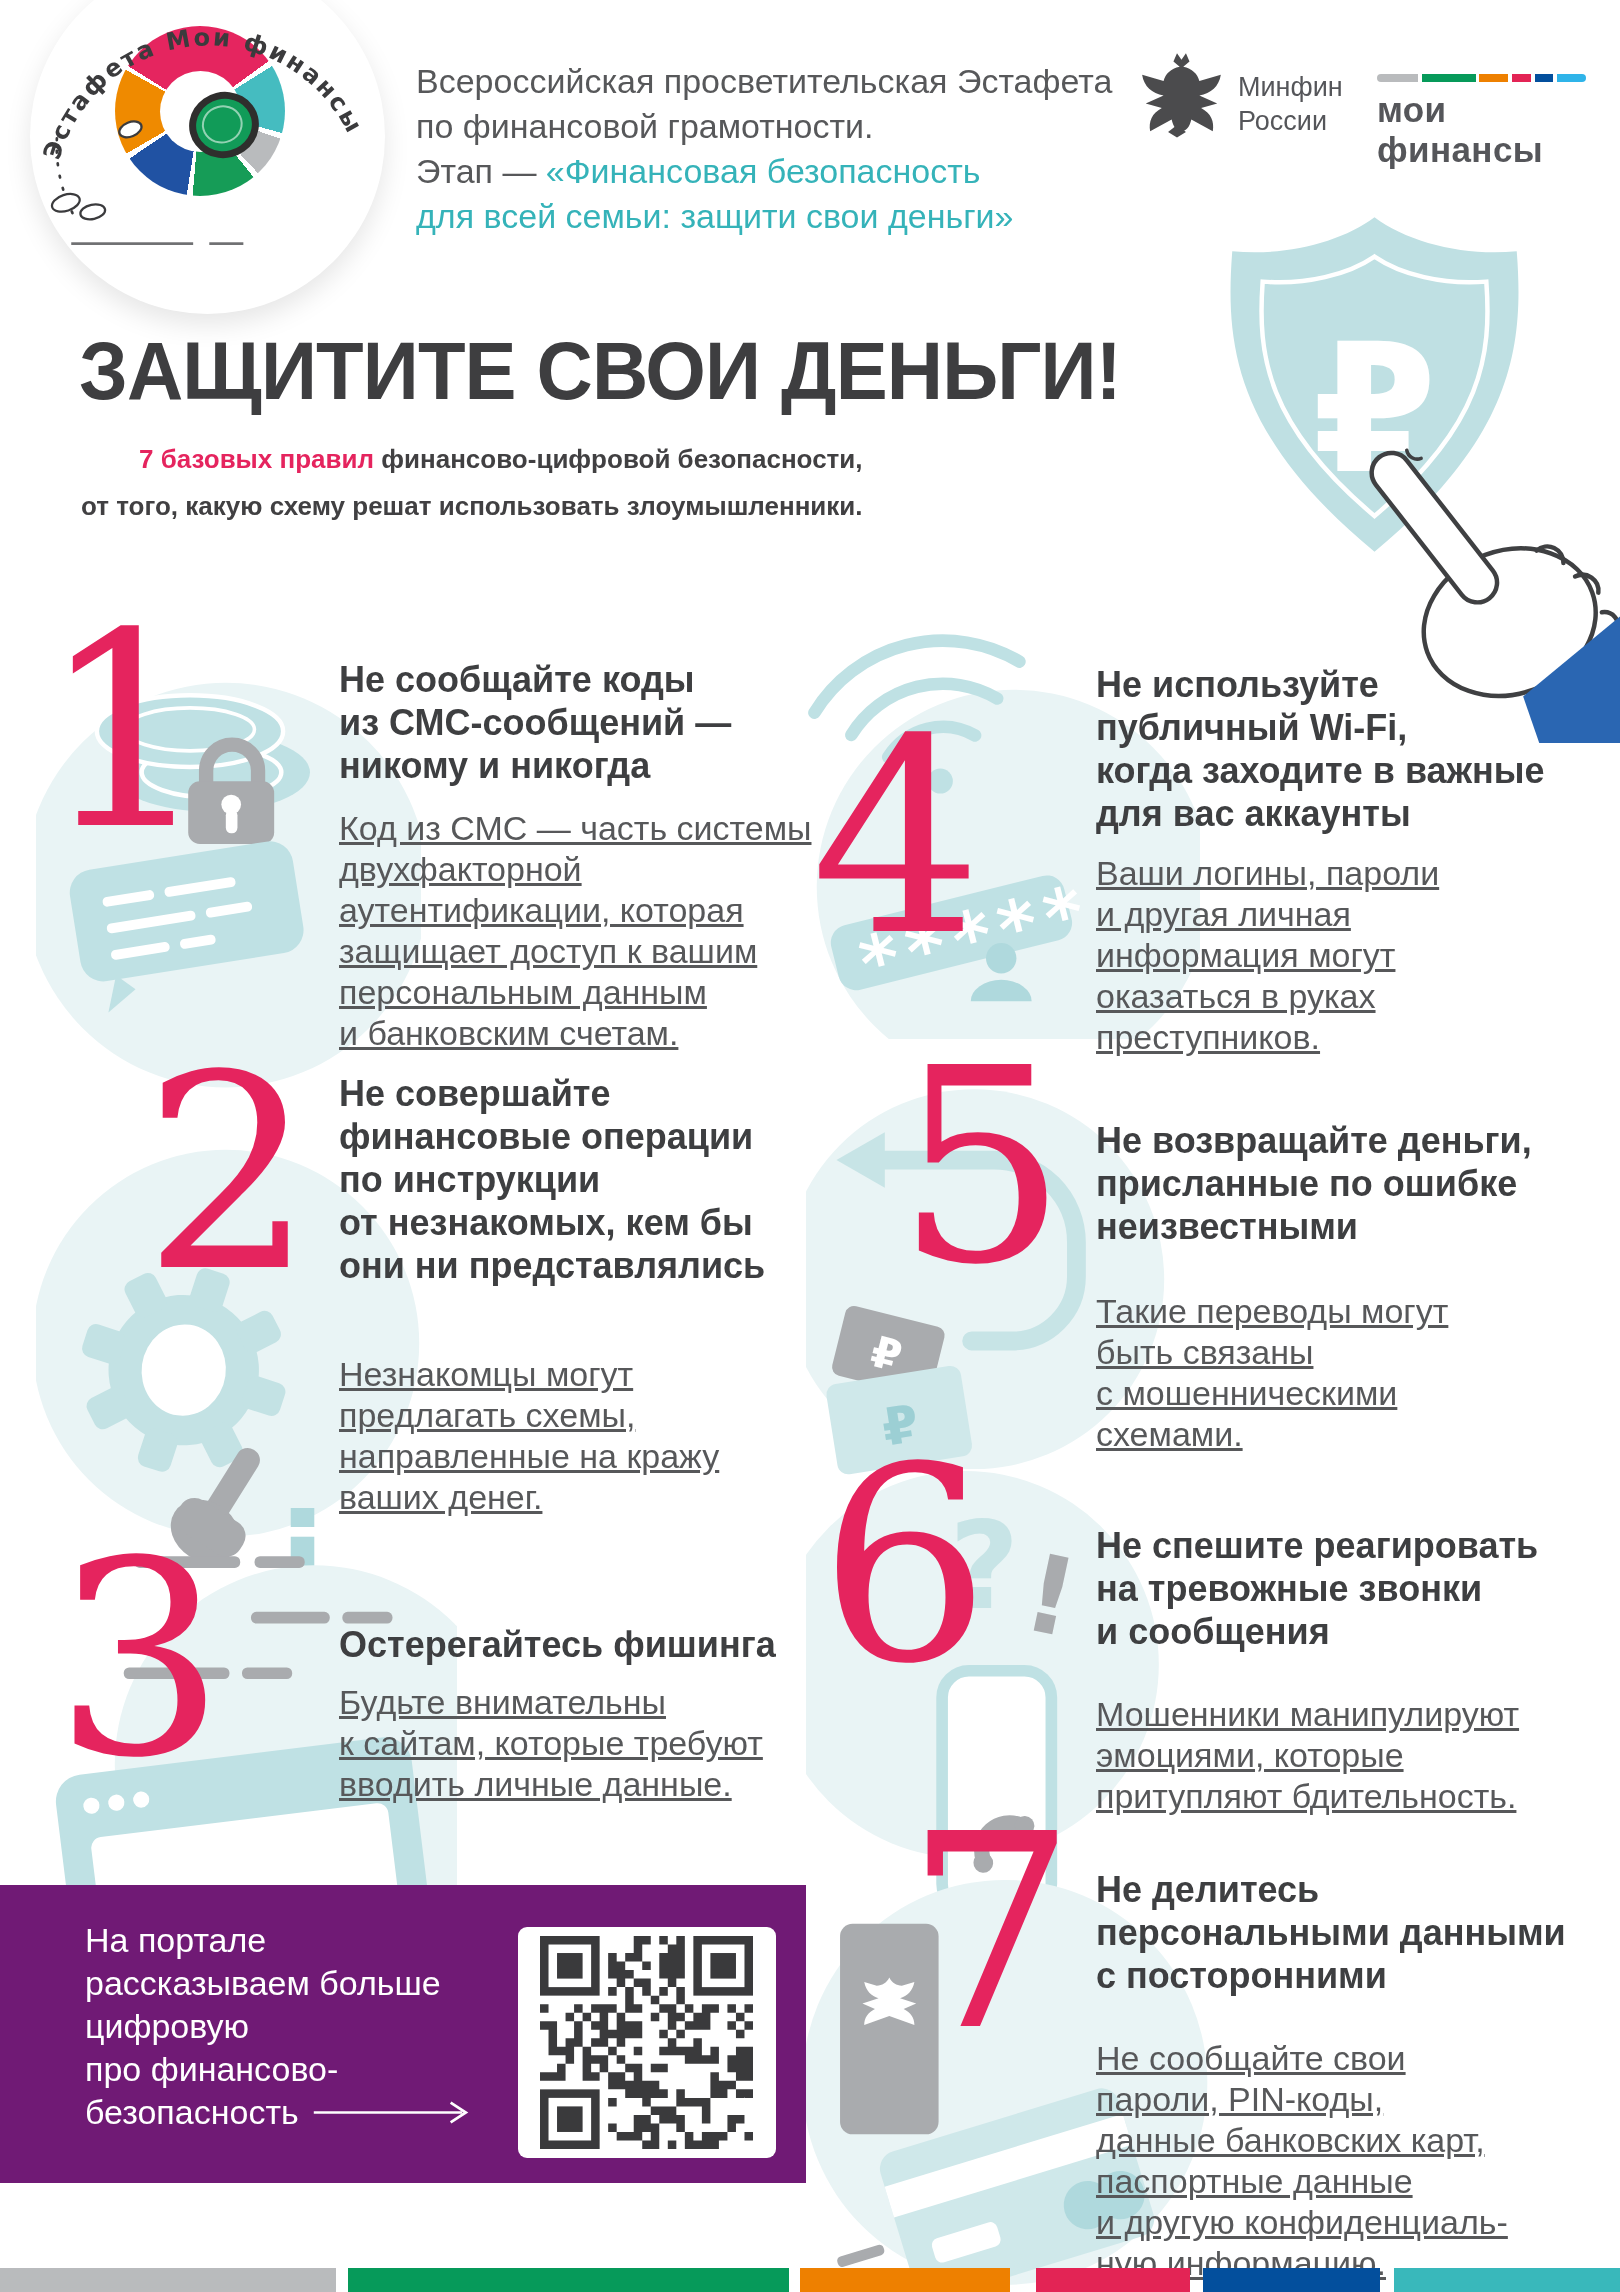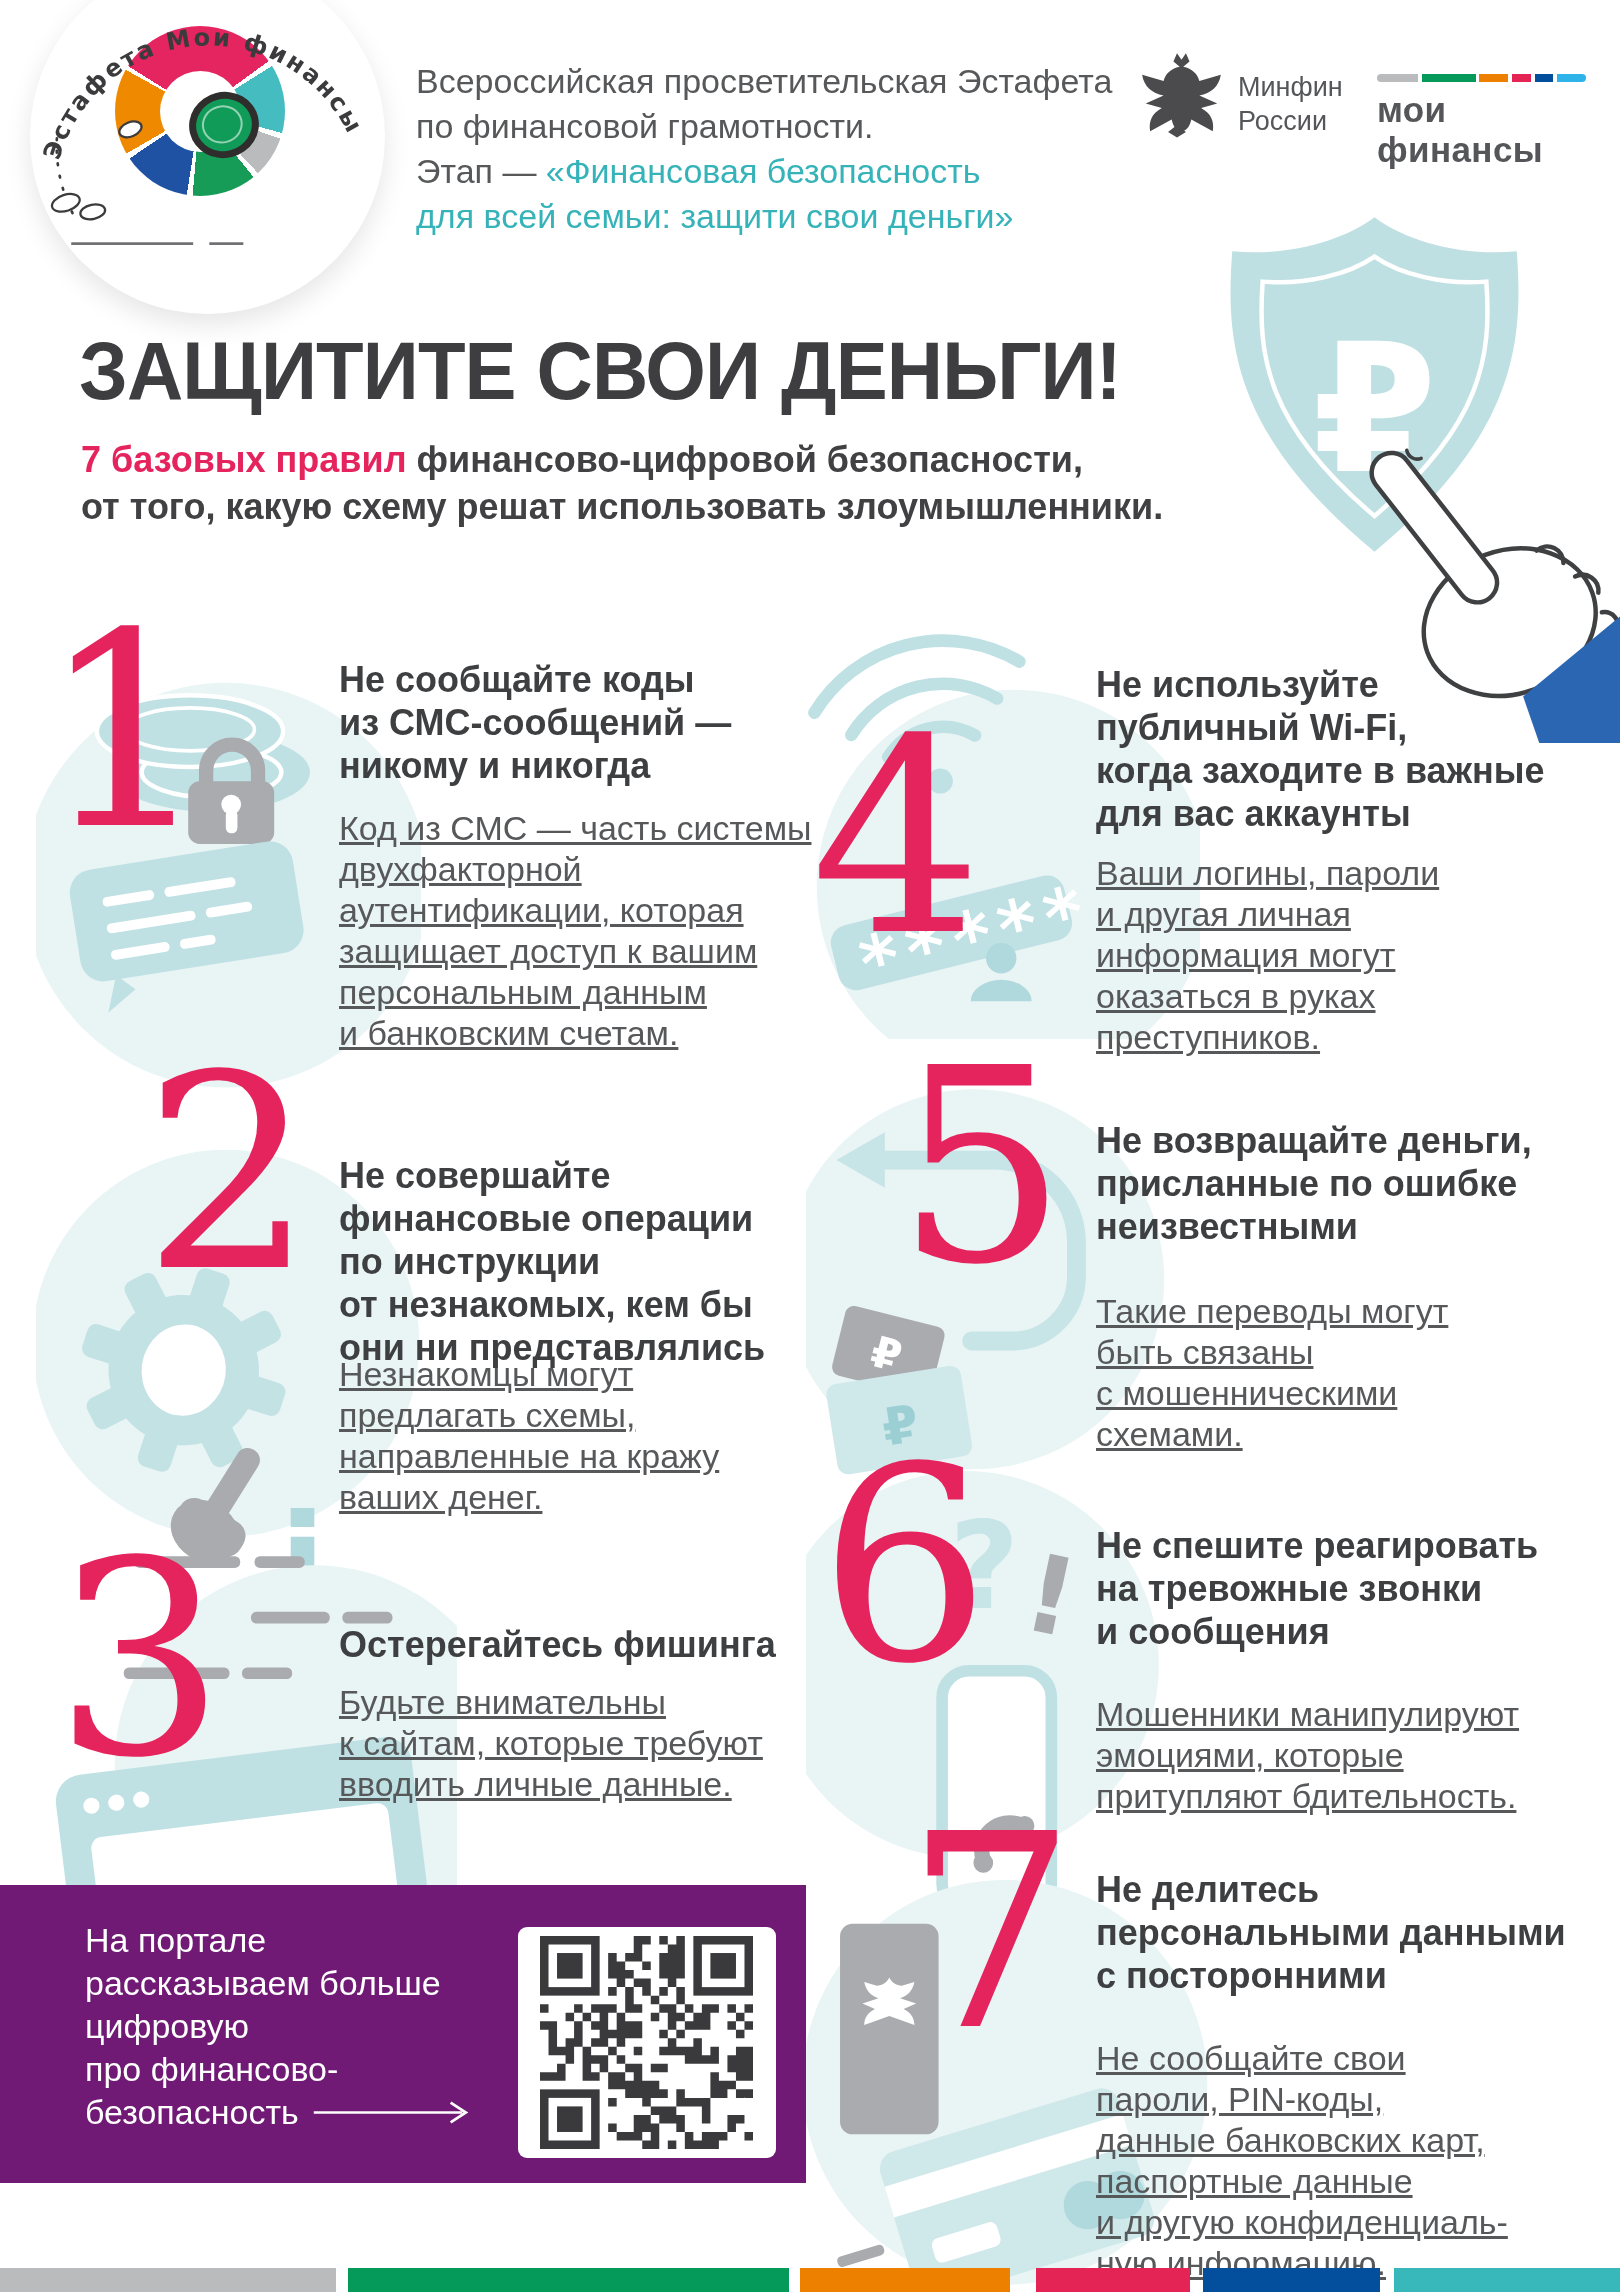--- a/index.html
+++ b/index.html
@@ -29,21 +29,21 @@
   .minfin-text{position:absolute;left:1238px;top:70px;font-size:27px;line-height:34px;color:#55565A;}
   .myfin-strip{position:absolute;left:1377px;top:74px;display:flex;gap:3.6px;height:8px;}
   .myfin-strip div{height:8px;}
   .myfin-strip div:first-child{border-radius:4.5px 0 0 4.5px;}
   .myfin-strip div:last-child{border-radius:0 4.5px 4.5px 0;}
   .myfin-word{position:absolute;left:1377px;top:90px;font-size:35px;font-weight:bold;color:#55565A;letter-spacing:0.4px;}
 
   
   .title{position:absolute;left:79px;top:324px;font-size:82px;font-weight:800;letter-spacing:-0.9px;
          color:#3E3E40;white-space:nowrap;transform:scaleX(.95);transform-origin:left top;}
-  .intro{position:absolute;left:81px;top:436px;font-size:36px;font-weight:bold;line-height:47px;color:#414042;}
+  .intro{position:absolute;left:81px;top:436px;font-size:26px;font-weight:bold;line-height:47px;color:#414042;text-align:right;}
   .intro .hl{color:#E5245E;}
 
   
   .num{position:absolute;font-family:"DejaVu Serif",serif;font-size:269px;line-height:269px;color:#E5245E;}
   .rule-title{position:absolute;font-weight:bold;font-size:36px;line-height:43px;color:#3E3F41;
               white-space:pre-line;width:484px;}
   .rule-body{position:absolute;font-size:34px;line-height:41px;color:#57585A;white-space:pre-line;width:484px;text-decoration:underline;}
 
   
   .portal{position:absolute;left:0;top:1885px;width:806px;height:298px;background:#701a75;color:#fff;}
@@ -279,21 +279,21 @@
   <div class="rule-title" style="left:339px;top:658px">Не сообщайте коды
 из СМС-сообщений —
 никому и никогда</div>
   <div class="rule-body" style="left:339px;top:808px">Код из СМС — часть системы
 двухфакторной
 аутентификации, которая
 защищает доступ к вашим
 персональным данным
 и банковским счетам.</div>
 
-  <div class="rule-title" style="left:339px;top:1154px">Не совершайте
+  <div class="rule-title" style="left:339px;top:1072px">Не совершайте
 финансовые операции
 по инструкции
 от незнакомых, кем бы
 они ни представлялись</div>
   <div class="rule-body" style="left:339px;top:1354px">Незнакомцы могут
 предлагать схемы,
 направленные на кражу
 ваших денег.</div>
 
   <div class="rule-title" style="left:339px;top:1623px">Остерегайтесь фишинга</div>

